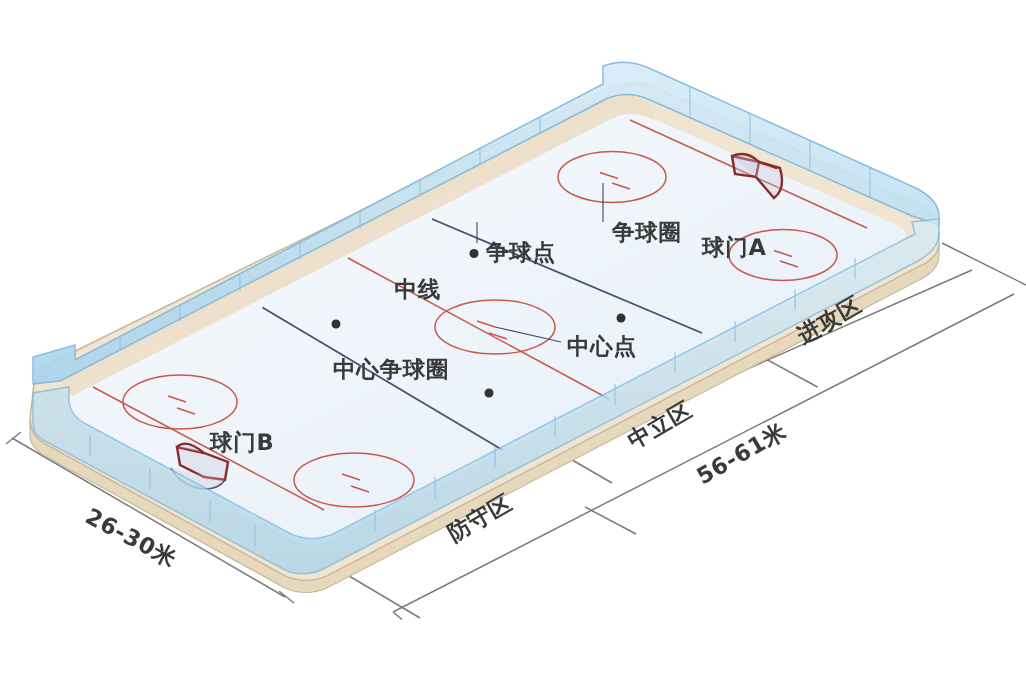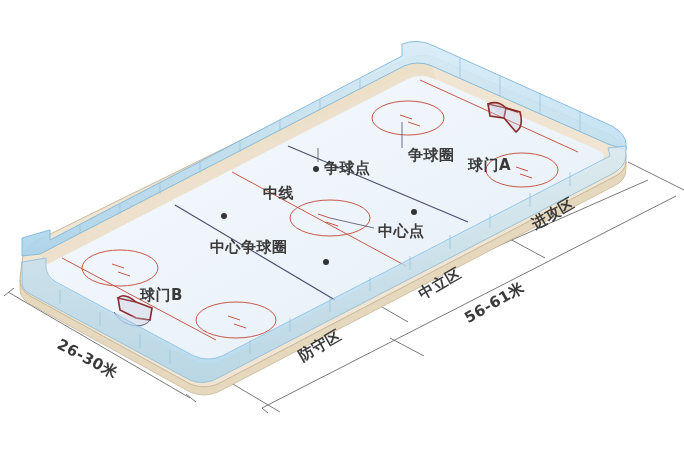--- a/index.html
+++ b/index.html
@@ -139,20 +139,20 @@
   </g>
 
   <path d="M 20 280 L 20 290 Q 20 298 30 304 L 190 392 Q 204 398 218 392 L 614 186 Q 626 180 626 170 L 626 162 Q 626 172 612 178 L 218 384 Q 204 390 190 384 L 30 296 Q 20 290 20 280 Z" fill="#e6d8bd" stroke="#c9b99c" stroke-width="0.8"></path>
 </svg>
 
 <div class="lbl" style="left:468px; top:114px;margin-top:44px;">球门A</div>
 <div class="lbl" style="left:408px; top:148px;">争球圈</div>
 <div class="lbl" style="left:324px; top:161px;">争球点</div>
 <div class="lbl" style="left:263px; top:186px;">中线</div>
 <div class="lbl" style="left:378px; top:224px;text-align:right;">中心点</div>
-<div class="lbl" style="left:210px; top:240px;font-family:Liberation Serif, serif;">中心争球圈</div>
+<div class="lbl" style="left:222px; top:240px;font-family:Liberation Serif, serif;">中心争球圈</div>
 <div class="lbl" style="left:140px; top:288px;">球门B</div>
 
 <div class="lbl rot" style="left:300px; top:350px; transform: rotate(-30deg);">防守区</div>
 <div class="lbl rot" style="left:420px; top:288px; transform: rotate(-30deg);">中立区</div>
 <div class="lbl rot" style="left:533px; top:218px; transform: rotate(-30deg);">进攻区</div>
 <div class="lbl rot dim" style="left:466px; top:312px; transform: rotate(-30deg);">56-61米</div>
 <div class="lbl rot dim" style="left:58px; top:336px; transform: rotate(28deg);">26-30米</div>
 
 </body></html>

